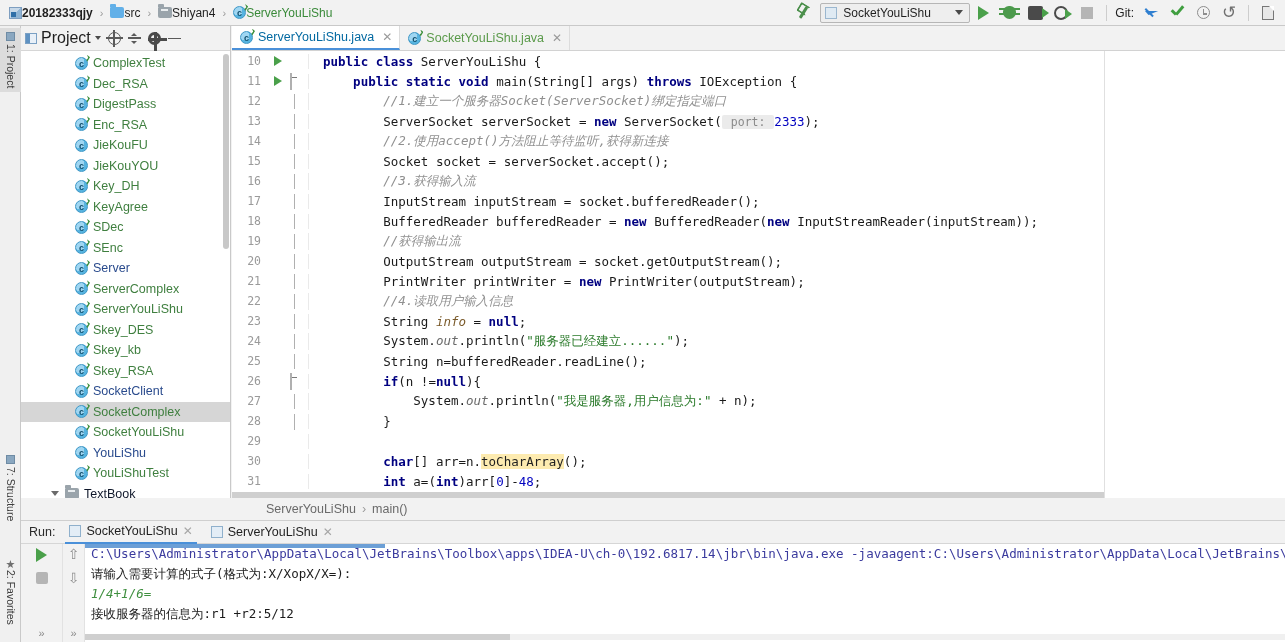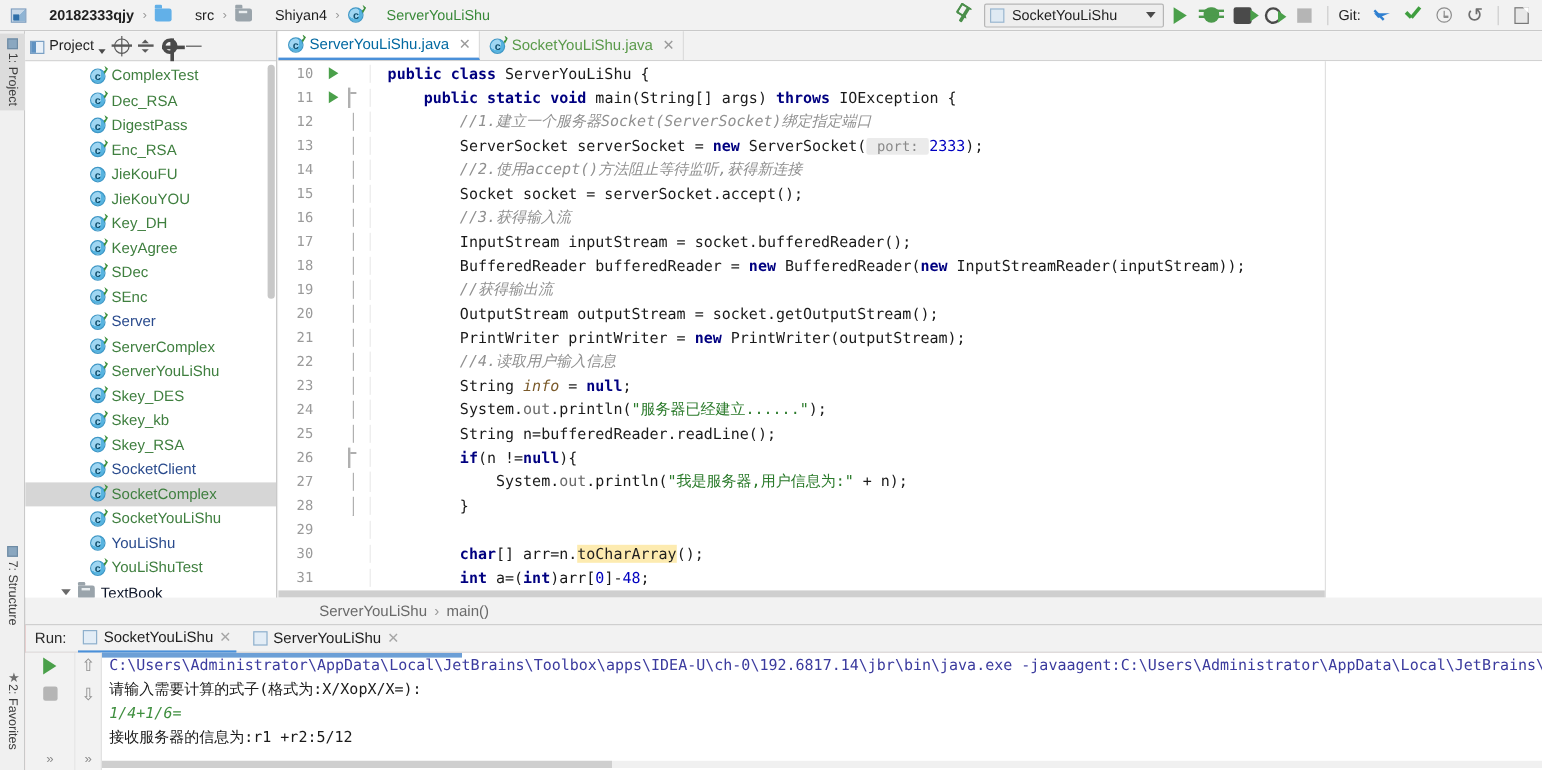--- a/index.html
+++ b/index.html
@@ -13,21 +13,21 @@
   .app { position:relative; width:1285px; height:642px; }
 
   
   .topbar {
     position:absolute; top:0; left:0; width:1285px; height:26px;
     background:#f2f2f2;
     border-bottom:1px solid #c9c9c9;
     display:flex; align-items:center;
   }
   .crumbs { display:flex; align-items:center; padding-left:6px; gap:2px; }
-  .crumb { display:flex; align-items:center; gap:19px; padding:2px 3px; font-size:12px;justify-content:center; }
+  .crumb { display:flex; align-items:center; gap:0; padding:2px 3px; font-size:12px;justify-content:center; }
   .crumb.project-name { font-weight:bold; }
   .crumb-sep { color:#9a9a9a; font-size:11px; padding:0 2px; }
   .crumb .txt.green { color:#3a8a3a; }
 
   .ico { display:inline-block; vertical-align:middle; }
   .ico-proj { width:13px; height:12px; background:linear-gradient(135deg,#c7d8e8 0 50%, #8fb4d4 50% 100%); border:1px solid #7e9ec0; position:relative;}
   .ico-proj:after{content:"";position:absolute;left:1px;bottom:1px;width:5px;height:5px;background:#2f6fa8;}
   .ico-folder { width:14px; height:11px; background:#62b0e8; border-radius:1px 2px 2px 2px; position:relative; }
   .ico-folder:before{content:"";position:absolute;top:-3px;left:0;width:6px;height:3px;background:#62b0e8;border-radius:1px 1px 0 0;}
   .ico-folder.grey { background:#9aa4ab; }
@@ -100,21 +100,21 @@
 
   
   .projwin {
     position:absolute; left:21px; top:26px; width:210px; height:472px;
     background:#ffffff; border-right:1px solid #c9c9c9;
   }
   .projhdr {
     height:25px; background:#f2f2f2; border-bottom:1px solid #d6d6d6;
     display:flex; align-items:center; padding:0 4px; gap:7px;
   }
-  .projhdr .ttl { display:flex;align-items:flex-end;gap:4px;font-size:12px; }
+  .projhdr .ttl { display:flex;align-items:center;gap:4px;font-size:16px; }
   .sq-blue{width:12px;height:11px;background:#e8f0f8;border:1px solid #7aa0c4;}
   .sq-blue:after{content:"";display:block;width:4px;height:9px;background:#5f92c2;}
   .mini-chev{width:0;height:0;border-left:3.5px solid transparent;border-right:3.5px solid transparent;border-top:4px solid #4a4a4a;}
   .ic-target{width:13px;height:13px;border:1.5px solid #5a5a5a;border-radius:50%;position:relative;}
   .ic-target:before{content:"";position:absolute;left:-3px;top:4.5px;width:17px;height:1.5px;background:#5a5a5a;}
   .ic-target:after{content:"";position:absolute;top:-3px;left:4.5px;width:1.5px;height:17px;background:#5a5a5a;}
   .ic-collapse{width:13px;height:13px;position:relative;}
   .ic-collapse:before{content:"";position:absolute;left:0;top:5.5px;width:13px;height:1.5px;background:#5a5a5a;}
   .ic-collapse .a{position:absolute;left:3px;top:1px;border-left:3.5px solid transparent;border-right:3.5px solid transparent;border-bottom:3.5px solid #5a5a5a;}
   .ic-collapse .b{position:absolute;left:3px;bottom:1px;border-left:3.5px solid transparent;border-right:3.5px solid transparent;border-top:3.5px solid #5a5a5a;}
@@ -161,21 +161,21 @@
   .gutter-fold.open:after{content:"";position:absolute;left:1px;top:3px;width:5px;height:1px;background:#7a7a7a;}
   .gutter-fold.mid { border:none;border-left:1px solid #b0b0b0; height:20px; width:1px; margin-left:4px;}
   .gutter-fold.end { border:none;border-left:1px solid #b0b0b0;border-bottom:1px solid #b0b0b0;height:10px;width:5px;margin-left:4px;margin-top:-9px;}
   .codetext { padding-left:14px; border-left:1px solid #eaeaea; flex:1; }
 
   .kw { color:#000080; font-weight:bold; }
   .cm { color:#909090; font-style:italic; }
   .st { color:#2a7a2a; }
   .num { color:#0000c0; }
   .fld { color:#7a5a2a; font-style:italic; }
-  .stat { color:#6a6a6a; }
+  .stat { color:#6a6a6a; font-style:italic; }
   .hint { background:#ebebeb; color:#8a8a8a; font-size:11.5px; padding:0 2px; border-radius:2px;}
   .hl { background:#fdebb0; }
   .plain { color:#1a1a1a; }
 
   .right-divider { position:absolute; left:1104px; top:51px; width:1px; height:447px; background:#e0e0e0; }
   .code-hscroll { position:absolute; left:232px; top:492px; width:872px; height:6px; background:#cfcfcf; }
 
   
   .statuscrumb {
     position:absolute; left:232px; top:498px; width:1053px; height:22px;

